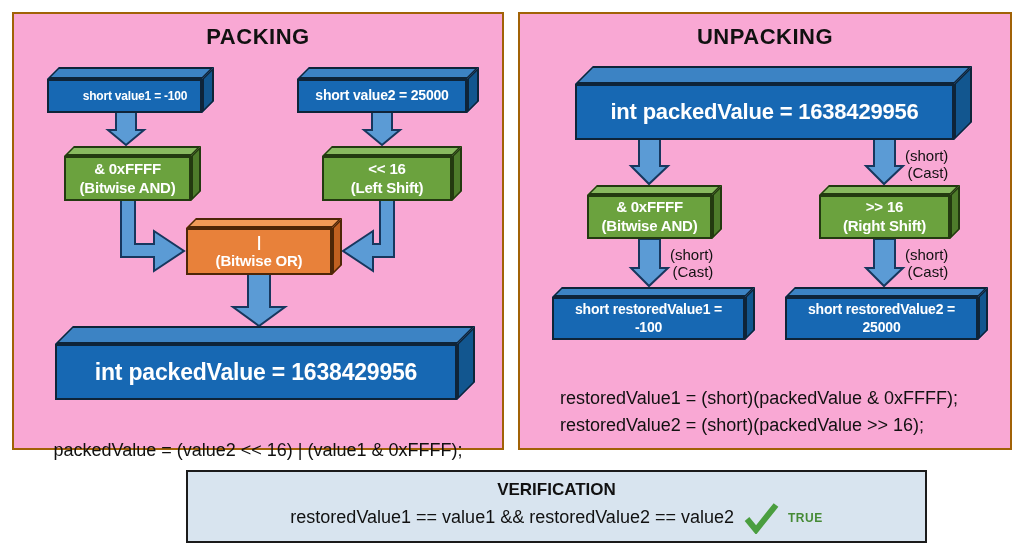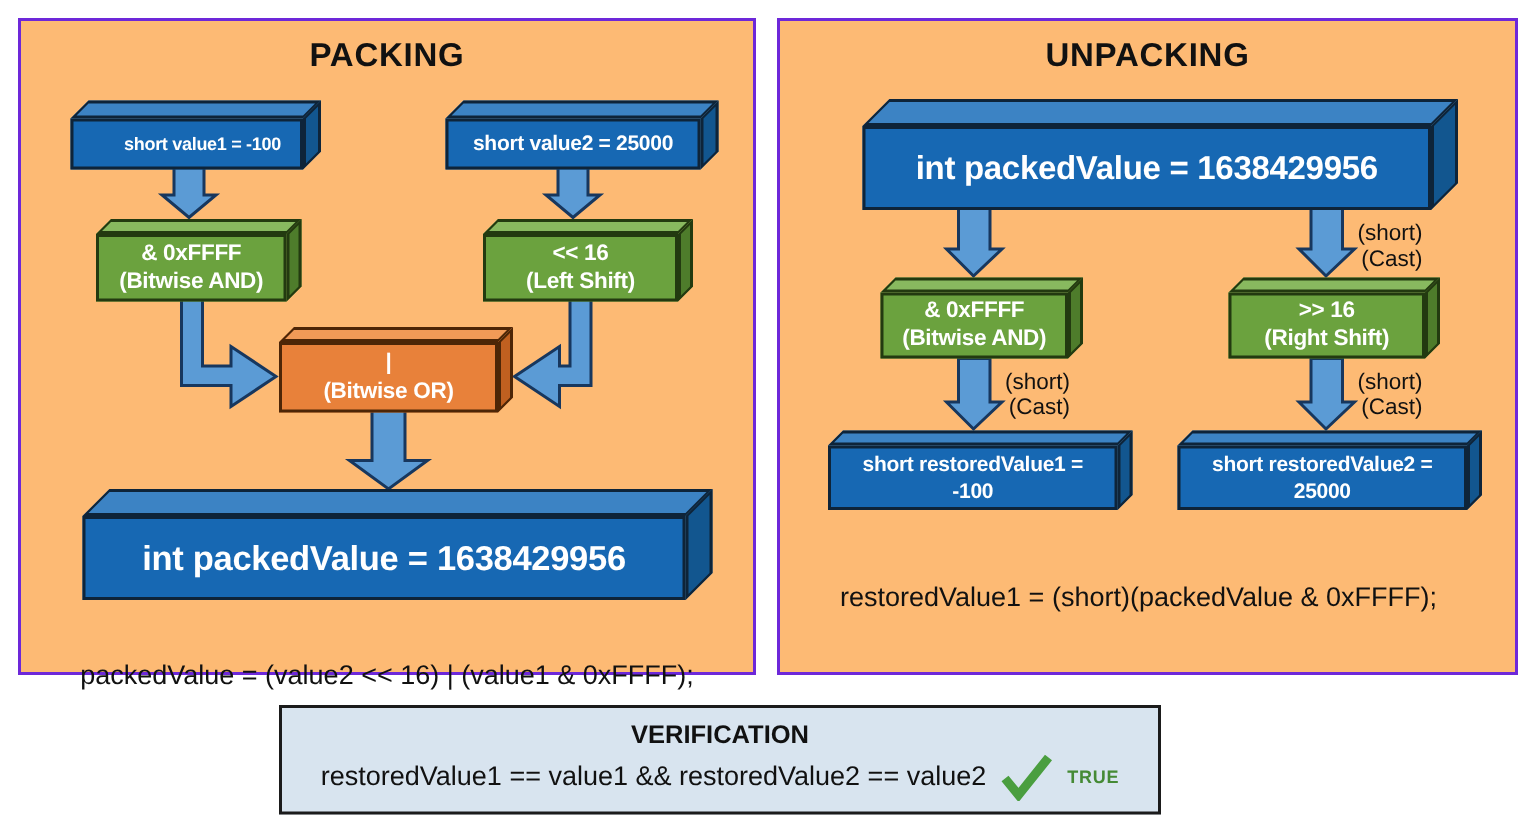--- a/index.html
+++ b/index.html
@@ -1,18 +1,18 @@
 <!DOCTYPE html>
 <html><head>
 <meta charset="utf-8">
 <style>
   html,body{margin:0;padding:0;background:#ffffff;}
   .stage{position:relative;width:1024px;height:559px;background:#ffffff;
          font-family:"Liberation Sans",sans-serif;overflow:hidden;}
-  .panel{position:absolute;background:#fdba74;border:2px solid #6d28d9;box-sizing:border-box;text-decoration:underline;}
+  .panel{position:absolute;background:#f9a8d4;border:2px solid #a16207;box-sizing:border-box;text-decoration:underline;}
   #panel-packing{left:12px;top:12px;width:492px;height:438px;}
   #panel-unpacking{left:518px;top:12px;width:494px;height:438px;}
   .panel-title{position:absolute;top:10px;left:0;width:100%;text-align:center;
          font-size:22px;font-weight:700;color:#111;letter-spacing:.5px;z-index:3;}
   .arrows{position:absolute;left:0;top:0;z-index:1;}
   .arrows polygon{fill:#5b9bd5;stroke:#17375e;stroke-width:2;stroke-linejoin:miter;}
   
   .b3d{position:absolute;box-sizing:border-box;border:2px solid var(--edge);
        background:var(--face);display:flex;flex-direction:column;align-items:center;
        justify-content:center;color:#fff;font-weight:700;text-align:center;z-index:2;
@@ -26,21 +26,21 @@
        right:calc(-1 * var(--d) - 2px);width:var(--d);height:calc(100% + 4px);
        background:var(--side);border:2px solid var(--edge);
        transform:skewY(-45deg);transform-origin:top left;}
   .blue{--face:#1768b3;--top:#3c83c4;--side:#12568f;--edge:#0e2439;}
   .green{--face:#6ba23e;--top:#88b95f;--side:#4e7c2b;--edge:#233a10;}
   .orange{--face:#e8813a;--top:#f19a57;--side:#c06020;--edge:#4d2607;}
   .code{color:#111;font-size:18px;z-index:3;}
   .code-center{position:absolute;left:0;top:426px;width:100%;text-align:center;}
   .code-left{position:absolute;left:40px;top:371px;line-height:27px;}
   .cast{position:absolute;font-size:15px;color:#111;line-height:17px;z-index:3;text-align:right;}
-  #verification{position:absolute;left:186px;top:470px;width:588px;height:73px;
+  #verification{position:absolute;left:186px;top:470px;width:741px;height:73px;
        background:#d8e4ef;border:2px solid #1b1b1b;box-sizing:border-box;
        display:flex;flex-direction:column;align-items:center;justify-content:center;gap:2px;}
   .v-title{font-size:17px;font-weight:700;color:#111;}
   .v-row{display:flex;align-items:center;gap:9px;}
   .v-expr{font-size:18px;color:#111;}
   .v-true{font-size:12px;font-weight:700;color:#458a35;letter-spacing:.5px;}
   .check{display:block;}
 </style>
 </head>
 <body>
@@ -127,20 +127,21 @@
       <span>short restoredValue1 =</span>
       <span>-100</span>
     </div>
     <div class="b3d blue" style="left:265px;top:283px;width:193px;height:43px;--d:10px;font-size:14px;">
       <span>short restoredValue2 =</span>
       <span>25000</span>
     </div>
 
     <div class="code code-left">
       <div>restoredValue1 = (short)(packedValue &amp; 0xFFFF);</div>
+      <div>restoredValue2 = (short)(packedValue &gt;&gt; 16);</div>
     </div>
   </section>
 
   <section id="verification">
     <div class="v-title">VERIFICATION</div>
     <div class="v-row">
       <span class="v-expr">restoredValue1 == value1 &amp;&amp; restoredValue2 == value2</span>
       <svg class="check" width="36" height="32" viewBox="0 0 36 32">
         <path d="M4 17 L13 28 L33 3" fill="none" stroke="#4a9e3f" stroke-width="6" stroke-linecap="butt" stroke-linejoin="miter"></path>
       </svg>

